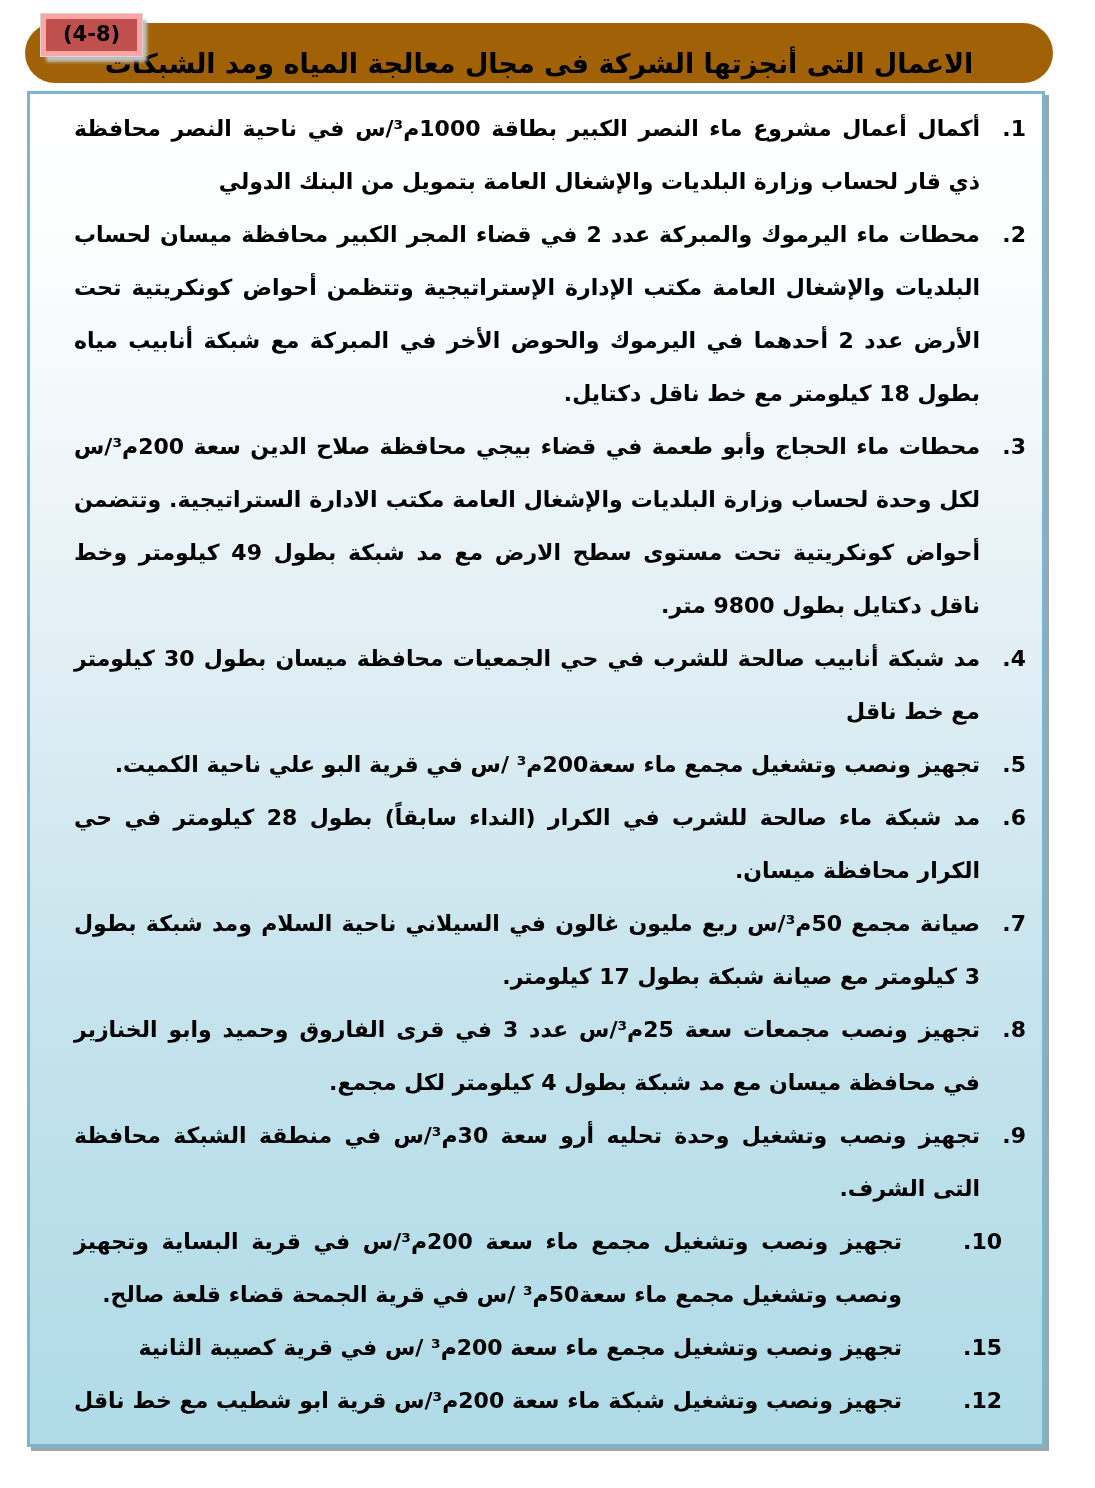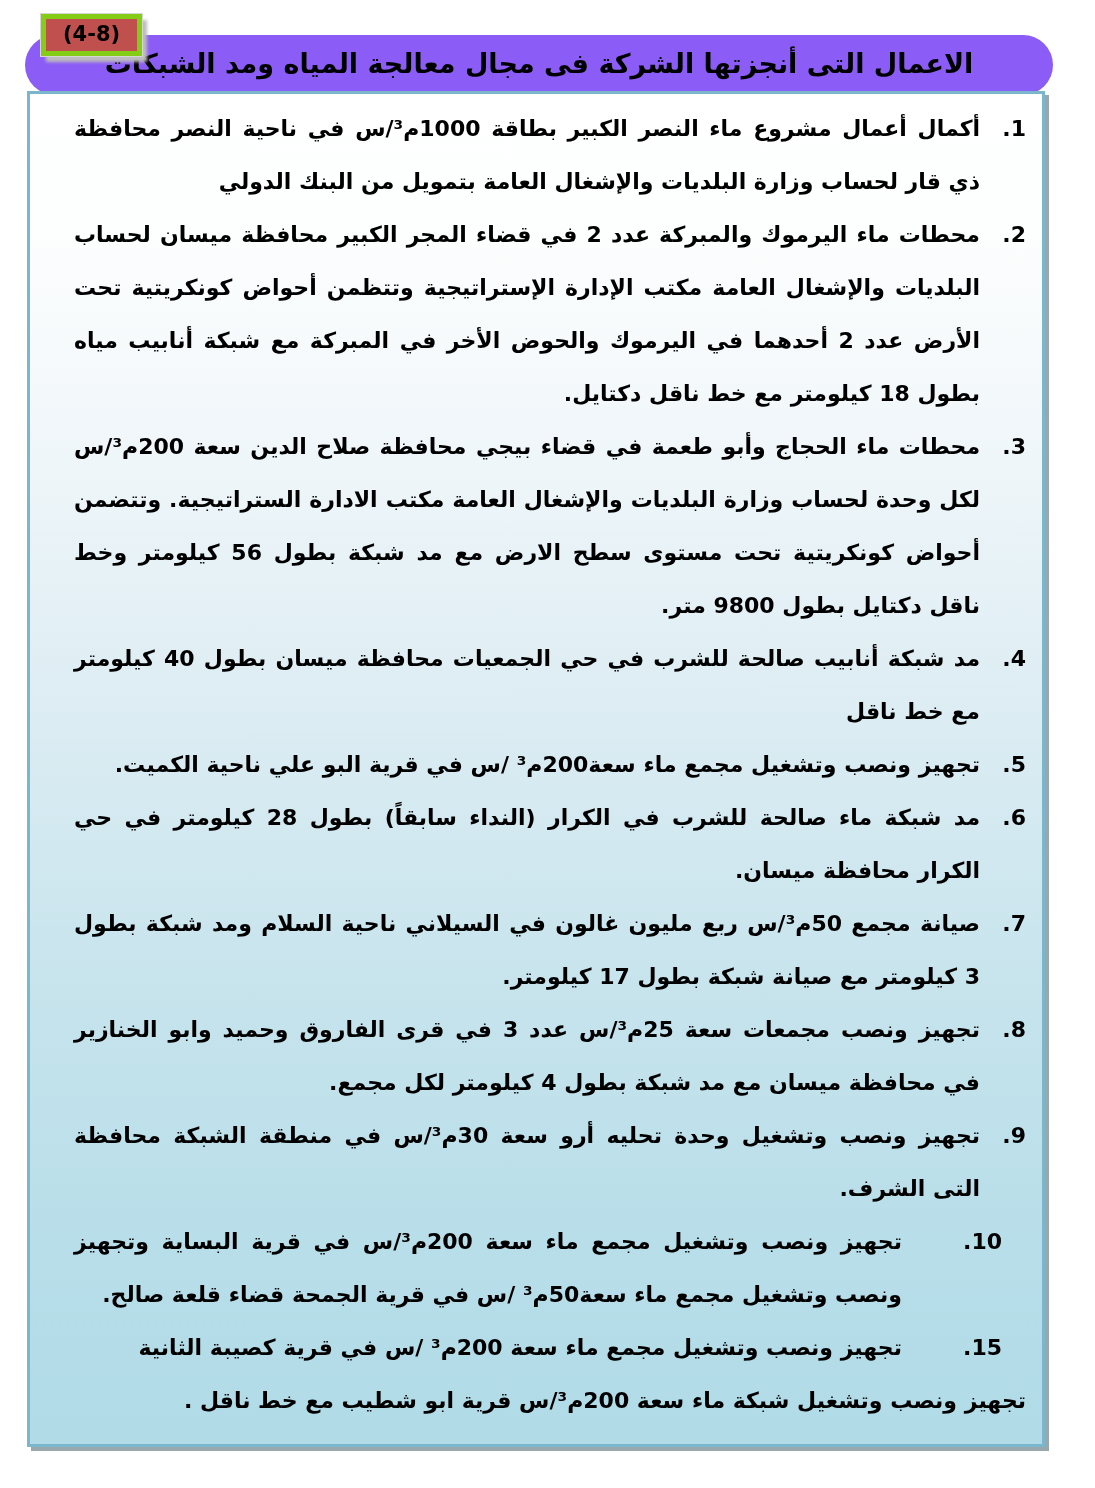--- a/index.html
+++ b/index.html
@@ -12,45 +12,45 @@
     overflow: hidden;
   }
   .page {
     position: absolute;
     inset: 0;
   }
   
   .header-bar {
     position: absolute;
     left: 25px;
-    top: 35px;
+    top: 23px;
     width: 1028px;
     height: 60px;
-    background: #8b5cf6;
+    background: #a16207;
     border-radius: 30px;
     display: flex;
-    align-items: center;
+    align-items: flex-end;
     justify-content: center;
     z-index: 1;
   }
   .page-title {
     font-size: 27px;
     font-weight: bold;
     color: #000000;
     letter-spacing: 0;
     padding-bottom: 4px;
     white-space: nowrap;
   }
   
   .page-badge {
     position: absolute;
     left: 41px;
     top: 14px;
     background: #c0504d;
-    border: 5px solid #84cc16;
+    border: 5px solid #fca5a5;
     outline: 1px solid #d6d6d6;
     box-shadow: 5px 6px 3px #bdbdbd;
     padding: 3px 17px 5px 17px;
     font-size: 21px;
     font-weight: bold;
     color: #000000;
     z-index: 3;
     direction: ltr;
   }
   
@@ -112,26 +112,26 @@
       <span class="text">أكمال أعمال مشروع ماء النصر الكبير بطاقة 1000م³/س في ناحية النصر محافظة ذي قار لحساب وزارة البلديات والإشغال العامة بتمويل من البنك الدولي</span>
     </div>
 
     <div class="list-item">
       <span class="num">2.</span>
       <span class="text">محطات ماء اليرموك والمبركة عدد 2 في قضاء المجر الكبير محافظة ميسان لحساب البلديات والإشغال العامة مكتب الإدارة الإستراتيجية وتتظمن أحواض كونكريتية تحت الأرض عدد 2 أحدهما في اليرموك والحوض الأخر في المبركة مع شبكة أنابيب مياه بطول 18 كيلومتر مع خط ناقل دكتايل.</span>
     </div>
 
     <div class="list-item">
       <span class="num">3.</span>
-      <span class="text">محطات ماء الحجاج وأبو طعمة في قضاء بيجي محافظة صلاح الدين سعة 200م³/س لكل وحدة لحساب وزارة البلديات والإشغال العامة مكتب الادارة الستراتيجية. وتتضمن أحواض كونكريتية تحت مستوى سطح الارض مع مد شبكة بطول 56 كيلومتر وخط ناقل دكتايل بطول 9800 متر.</span>
+      <span class="text">محطات ماء الحجاج وأبو طعمة في قضاء بيجي محافظة صلاح الدين سعة 200م³/س لكل وحدة لحساب وزارة البلديات والإشغال العامة مكتب الادارة الستراتيجية. وتتضمن أحواض كونكريتية تحت مستوى سطح الارض مع مد شبكة بطول 49 كيلومتر وخط ناقل دكتايل بطول 9800 متر.</span>
     </div>
 
     <div class="list-item">
       <span class="num">4.</span>
-      <span class="text">مد شبكة أنابيب صالحة للشرب في حي الجمعيات محافظة ميسان بطول 40 كيلومتر مع خط ناقل</span>
+      <span class="text">مد شبكة أنابيب صالحة للشرب في حي الجمعيات محافظة ميسان بطول 30 كيلومتر مع خط ناقل</span>
     </div>
 
     <div class="list-item">
       <span class="num">5.</span>
       <span class="text">تجهيز ونصب وتشغيل مجمع ماء سعة200م³ /س في قرية البو علي ناحية الكميت.</span>
     </div>
 
     <div class="list-item">
       <span class="num">6.</span>
       <span class="text">مد شبكة ماء صالحة للشرب في الكرار (النداء سابقاً) بطول 28 كيلومتر في حي الكرار محافظة ميسان.</span>
@@ -156,18 +156,19 @@
       <span class="num">10.</span>
       <span class="text">تجهيز ونصب وتشغيل مجمع ماء سعة 200م³/س في قرية البساية وتجهيز ونصب وتشغيل مجمع ماء سعة50م³ /س في قرية الجمحة قضاء قلعة صالح.</span>
     </div>
 
     <div class="list-item wide">
       <span class="num">15.</span>
       <span class="text">تجهيز ونصب وتشغيل مجمع ماء سعة 200م³ /س في قرية كصيبة الثانية</span>
     </div>
 
     <div class="list-item wide">
+      <span class="num">12.</span>
       <span class="text">تجهيز ونصب وتشغيل شبكة ماء سعة 200م³/س قرية ابو شطيب مع خط ناقل .</span>
     </div>
 
   </div>
 
 </div>
 
 </body></html>

